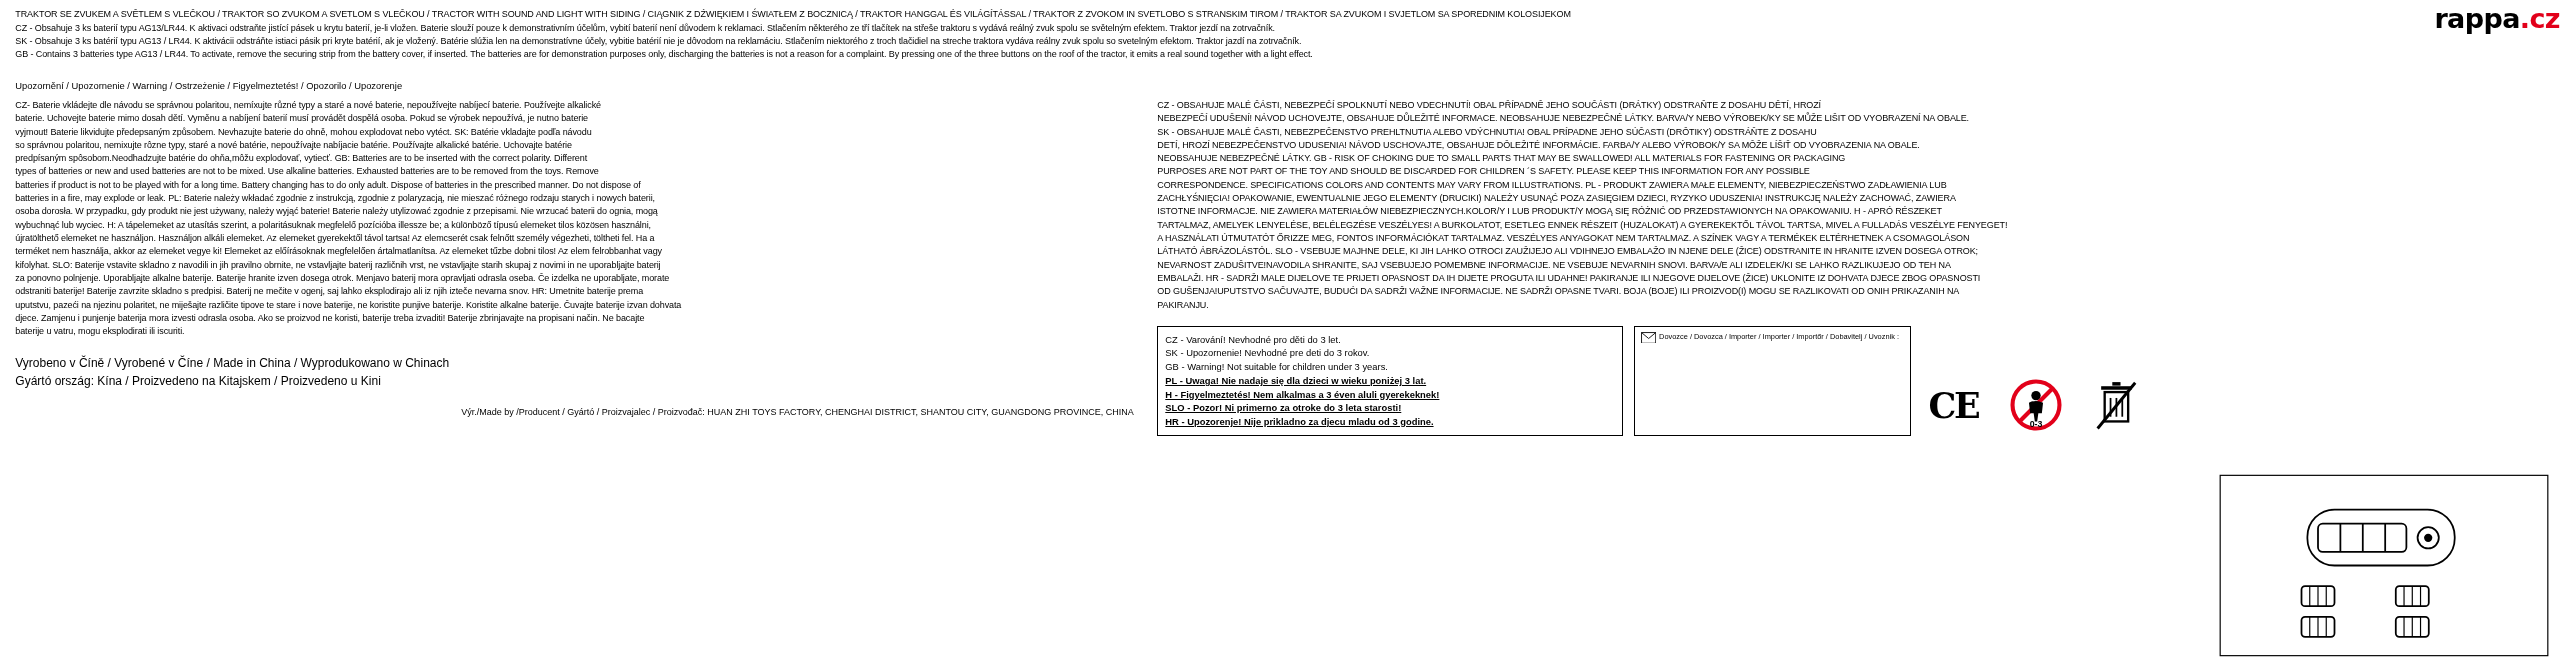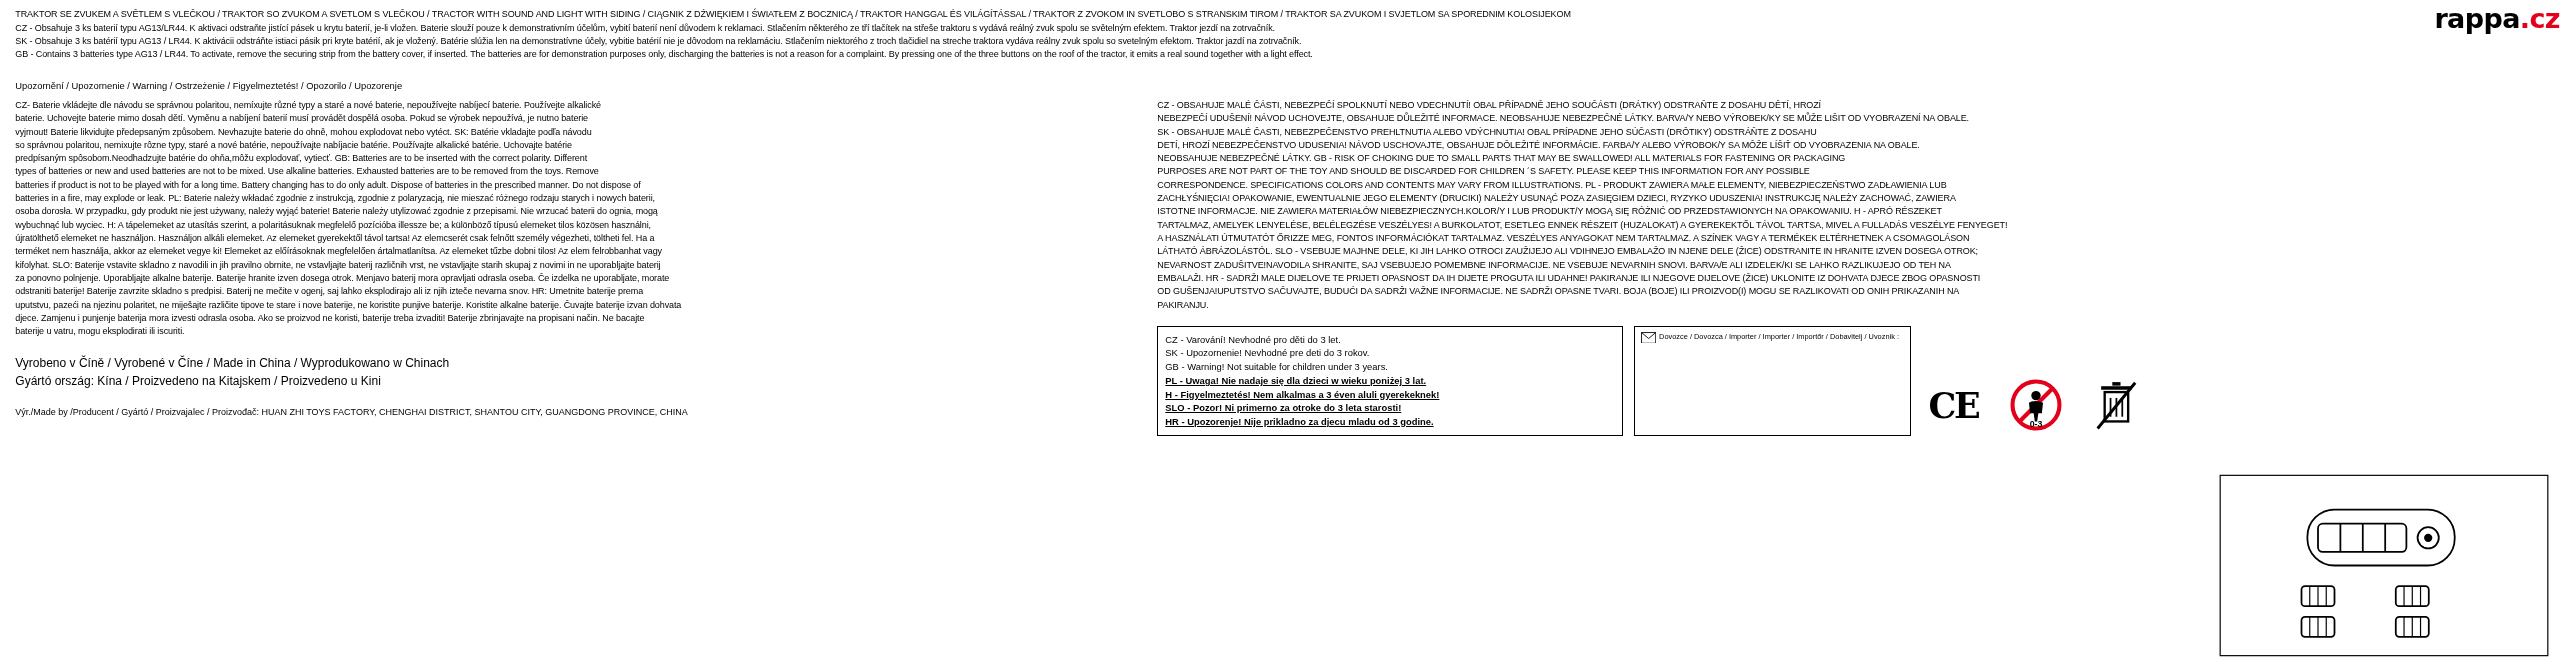--- a/index.html
+++ b/index.html
@@ -78,20 +78,21 @@
 
   .made-block {
     margin-top: 15.3px;
     font-size: 12px;
     line-height: 1.5;
   }
   .made-block p { margin: 0; }
   .producer-line {
     margin-top: 17.7px;
     font-size: 9px;
+    text-align: right;
   }
 
   
   .boxes-row {
     display: flex;
     margin-top: 14px;
     align-items: stretch;
   }
   .box {
     border: 1.2px solid #000;

